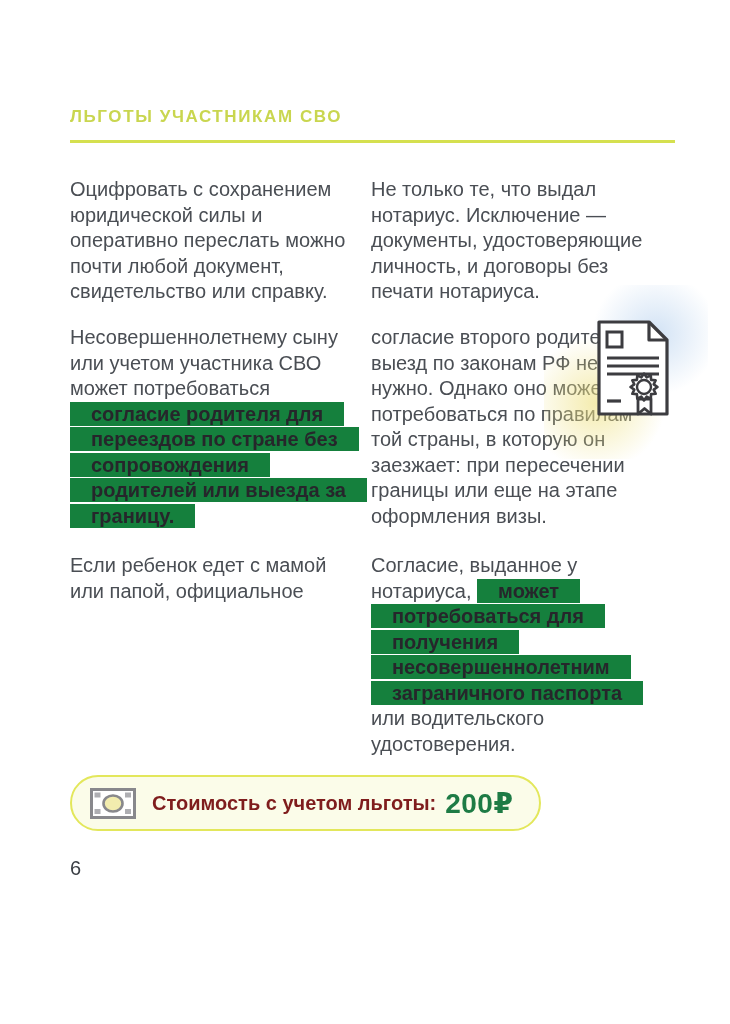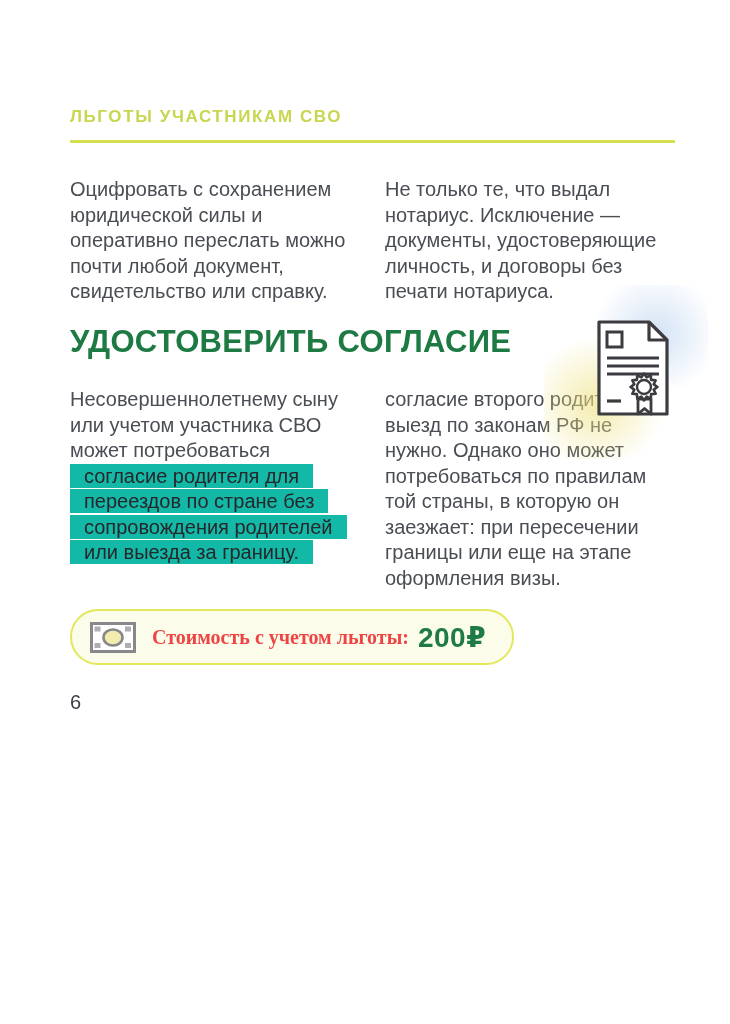--- a/index.html
+++ b/index.html
@@ -26,21 +26,21 @@
     margin-bottom: 13px;
   }
   .doc-header-rule {
     height: 0;
     border-bottom: 3px solid #d5e04f;
     margin-bottom: 34px;
   }
   
   .cols {
     display: flex;
-    gap: 25px;
+    gap: 11px;
   }
   .col {
     width: 290px;
     font-size: 20px;
     line-height: 25.5px;
     hyphens: auto;
     -webkit-hyphens: auto;
   }
   .col p { margin-bottom: 24px; }
   .col p:last-child { margin-bottom: 0; }
@@ -50,24 +50,24 @@
     color: #1d7a42;
     font-size: 31px;
     font-weight: bold;
     letter-spacing: 0.3px;
     line-height: 1.1;
     max-width: 520px;
     margin-bottom: 28px;
   }
   
   .hl {
-    background: #14b8a6;
+    background: #15803d;
     color: #26262b;
-    font-weight: normal;
-    padding: 1px 14px;
+    font-weight: bold;
+    padding: 1px 21px;
     box-decoration-break: clone;
     -webkit-box-decoration-break: clone;
   }
   
   .cert-wrap {
     position: absolute;
     top: 294px;
     right: 42px;
     width: 110px;
     height: 118px;
@@ -85,25 +85,24 @@
     display: inline-flex;
     align-items: center;
     margin-top: 18px;
     height: 56px;
     padding: 0 26px 0 18px;
     border: 2.5px solid #e3e75b;
     border-radius: 30px;
     background: #fbfce9;
   }
   .cost-label {
-    color: #ef4444;
+    color: #7f1d1d;
     font-size: 20px;
     font-weight: bold;
     margin-left: 16px;
-    font-family: Liberation Serif, serif;
   }
   .cost-value {
     color: #1e7b45;
     font-size: 28px;
     font-weight: bold;
     margin-left: 9px;
     letter-spacing: 0.5px;
   }
   
   .page-number {
@@ -142,29 +141,30 @@
     <div class="cols intro-row">
       <div class="col">
         <p>Оцифровать с сохранением юридической силы и оперативно переслать можно почти любой документ, свидетельство или справку.</p>
       </div>
       <div class="col">
         <p>Не только те, что выдал нотариус. Исключение — документы, удостоверяющие личность, и договоры без печати нотариуса.</p>
       </div>
     </div>
 
     
-    <h1 class="section-heading">УДОСТОВЕРИТЬ СОГЛАСИЕ</h1>
 
     
     <div class="cols">
       <div class="col">
         <p><span>Несовершеннолетнему сыну или учетом участника СВО может потребоваться </span><span class="hl">согласие родителя для переездов по стране без сопровождения родителей или выезда за границу.</span></p>
+        <p><span>Если ребенок едет с мамой или папой, официальное</span></p>
       </div>
       <div class="col">
         <p><span>согласие второго родителя на выезд по законам РФ не нужно. Однако оно может потребоваться по правилам той страны, в которую он заезжает: при пересечении границы или еще на этапе оформления визы.</span></p>
+        <p><span>Согласие, выданное у нотариуса, </span><span class="hl">может потребоваться для получения несовершеннолетним заграничного паспорта</span><span> или водительского удостоверения.</span></p>
       </div>
     </div>
 
     
     <div class="cost-pill">
       <svg width="46" height="31" viewBox="0 0 46 31">
         <rect x="1.5" y="1.5" width="43" height="28" fill="#ffffff" stroke="#88888c" stroke-width="3"></rect>
         <rect x="4.5" y="4.5" width="6" height="5" fill="#aeaeb2"></rect>
         <rect x="35" y="4.5" width="6" height="5" fill="#aeaeb2"></rect>
         <rect x="4.5" y="21" width="6" height="5" fill="#aeaeb2"></rect>

